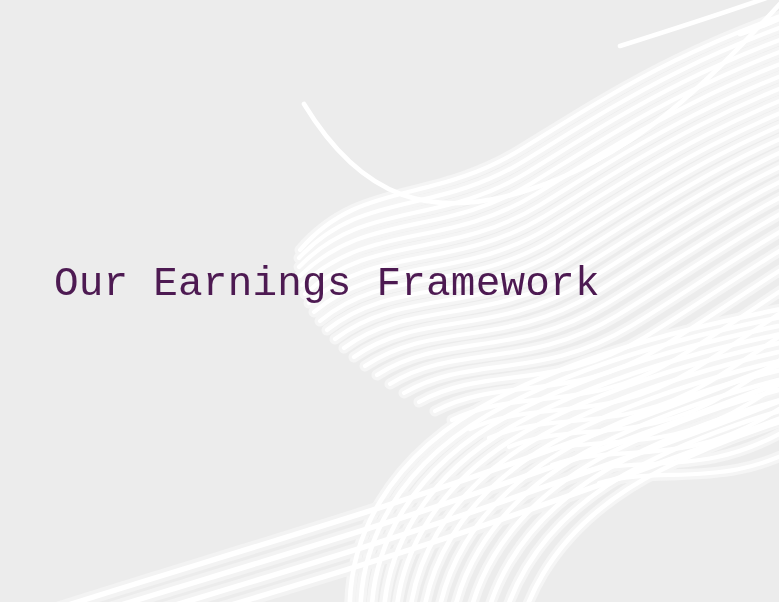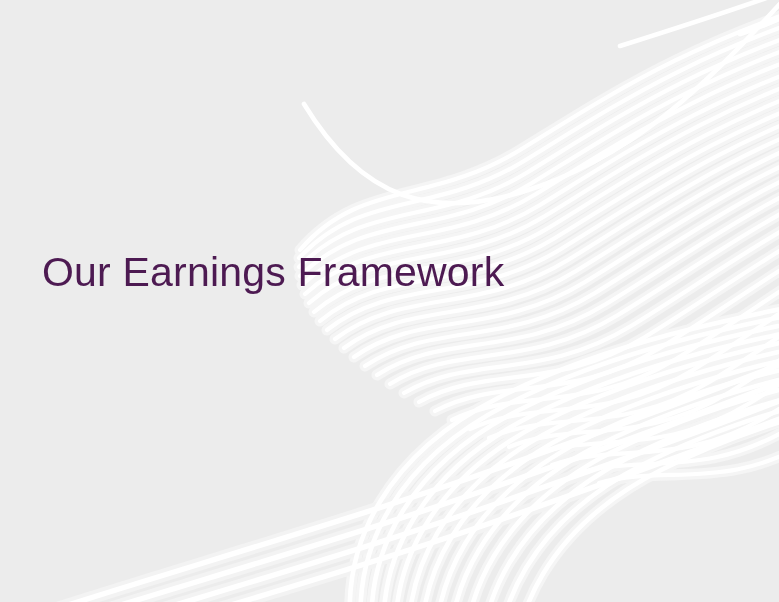--- a/index.html
+++ b/index.html
@@ -26,22 +26,22 @@
   }
   #decor-layer svg {
     display: block;
     width: 779px;
     height: 602px;
   }
   #slide-title {
     position: absolute;
     left: 42px;
     top: 246px;
-    margin: 0;
-    font-family: Liberation Sans, sans-serif;
+    margin: 12px;
+    font-family: Liberation Mono, monospace;
     font-weight: 400;
     font-size: 41px;
     line-height: 52px;
     letter-spacing: 0.2px;
     color: #4d1a52;
     white-space: nowrap;
   }
 </style>
 </head>
 <body>

